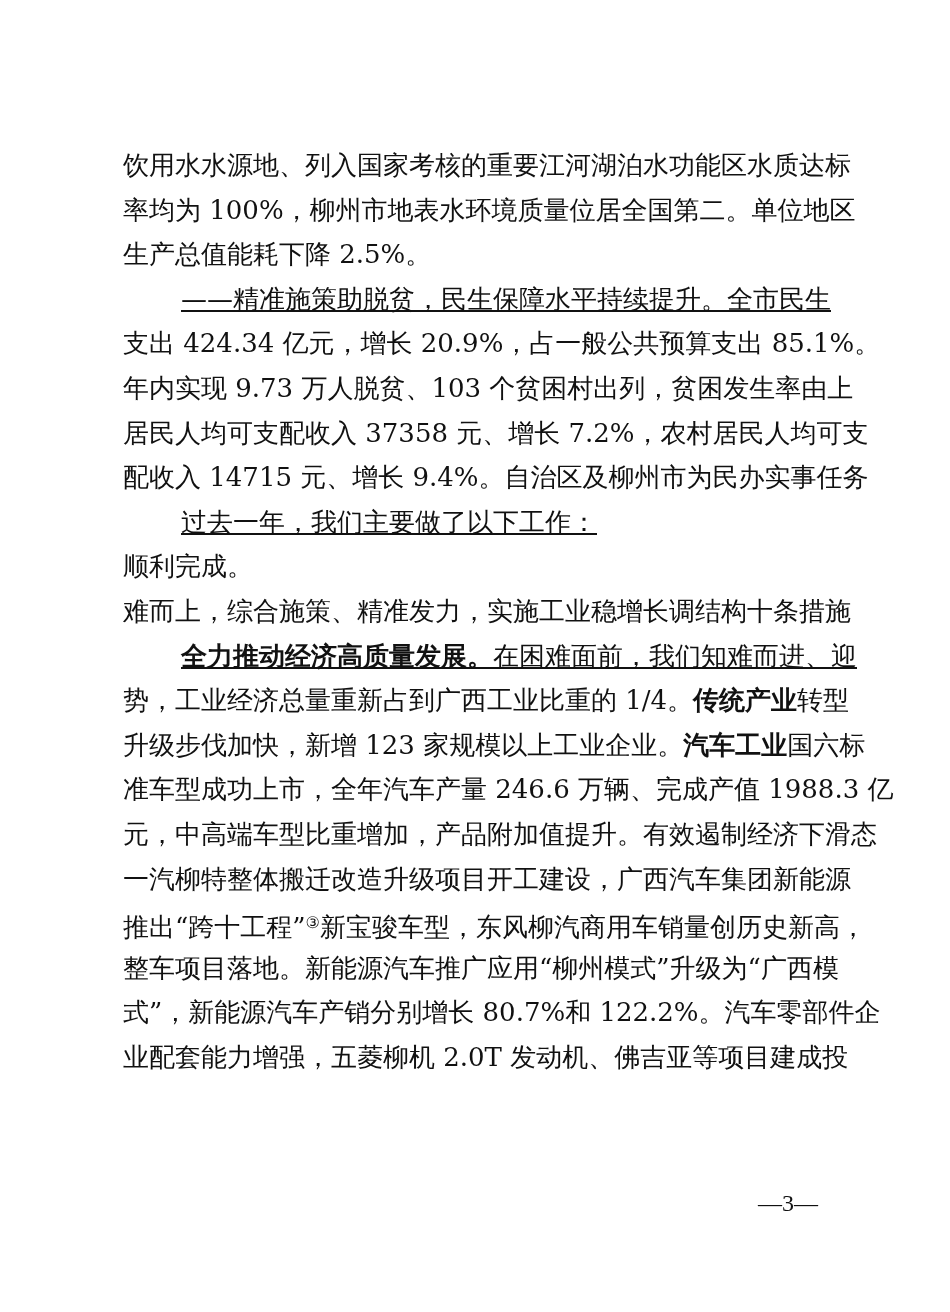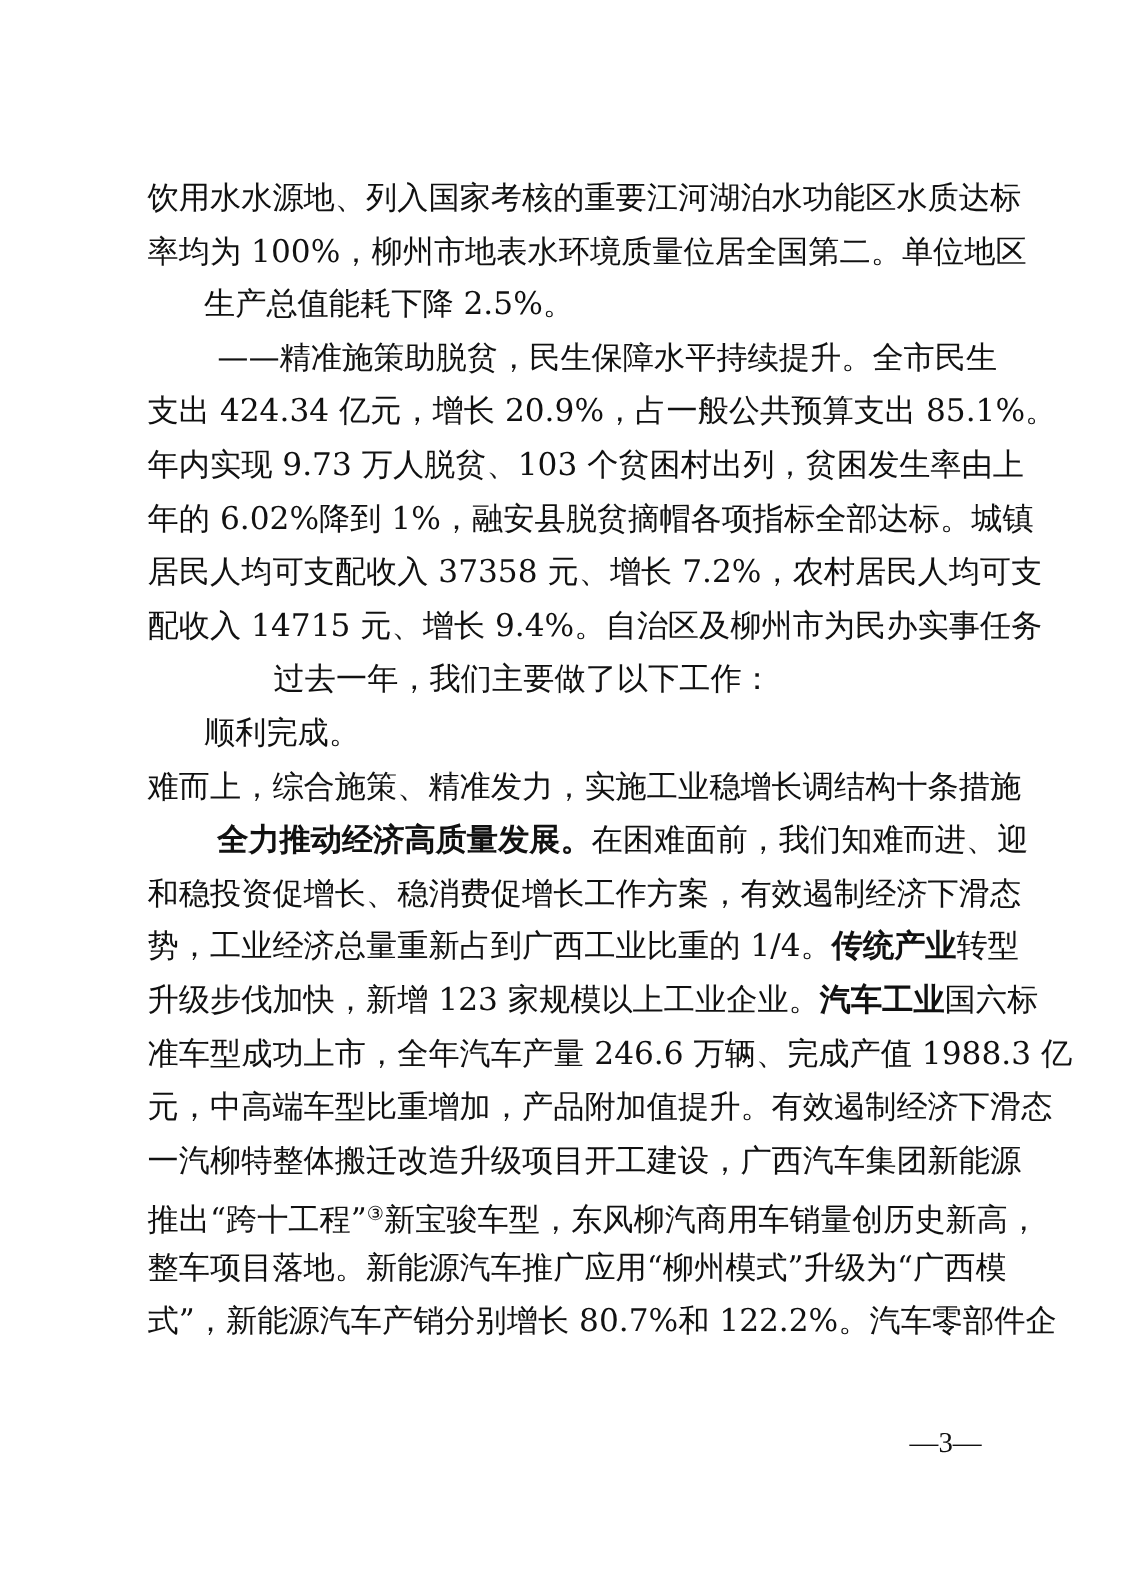--- a/index.html
+++ b/index.html
@@ -4,52 +4,51 @@
 <style>
   html, body { margin: 0; padding: 0; background: #ffffff; }
   body { width: 950px; height: 1312px; position: relative; overflow: hidden; }
   .page { position: absolute; left: 0; top: 0; width: 950px; height: 1184px; background: #fff; }
   .text-block {
     position: absolute; left: 123px; top: 143px; width: 704px;
     font-family: "DejaVu Serif", "Liberation Serif", serif;
     font-size: 26px; line-height: 44.6px; color: #111;
   }
   .line { display: block; white-space: nowrap; text-align: justify; text-align-last: justify; height: 44.6px; overflow: visible; }
-  .line.last { text-align-last: left; margin-left: 47px; }
-  .indent { padding-left: 58px; }
+  .line.last { text-align-last: left; }
+  .indent { padding-left: 58px; text-decoration: underline; }
   .bold { font-weight: bold; font-family: "DejaVu Sans", "Liberation Sans", sans-serif; }
   .kai { font-family: "DejaVu Sans", "Liberation Sans", sans-serif; }
   .sup { font-size: 16px; vertical-align: 8px; }
   .page-number {
     position: absolute; left: 758px; top: 1190px;
     font-family: "Liberation Serif", serif; font-size: 24px; color: #111;
   }
 </style>
 </head>
 <body>
 
 <div class="page">
   <div class="text-block" id="text-block">
       <div class="line"><span>饮用水水源地、列入国家考核的重要江河湖泊水功能区水质达标</span></div>
       <div class="line"><span>率均为 100%，柳州市地表水环境质量位居全国第二。单位地区</span></div>
       <div class="line last"><span>生产总值能耗下降 2.5%。</span></div>
       <div class="line indent"><span class="kai">——精准施策助脱贫，民生保障水平持续提升。</span><span>全市民生</span></div>
       <div class="line"><span>支出 424.34 亿元，增长 20.9%，占一般公共预算支出 85.1%。</span></div>
       <div class="line"><span>年内实现 9.73 万人脱贫、103 个贫困村出列，贫困发生率由上</span></div>
-      <div class="line"><span>年的 6.02%降到 1%，融安县脱贫摘帽各项指标全部达标。城镇</span></div>
       <div class="line"><span>居民人均可支配收入 37358 元、增长 7.2%，农村居民人均可支</span></div>
       <div class="line"><span>配收入 14715 元、增长 9.4%。自治区及柳州市为民办实事任务</span></div>
       <div class="line indent last"><span>过去一年，我们主要做了以下工作：</span></div>
       <div class="line last"><span>顺利完成。</span></div>
       <div class="line"><span>难而上，综合施策、精准发力，实施工业稳增长调结构十条措施</span></div>
       <div class="line indent"><span class="bold">全力推动经济高质量发展。</span><span>在困难面前，我们知难而进、迎</span></div>
-      <div class="line"><span>和稳投资促增长、稳消费促增长工作方案，有效遏制经济下滑态</span></div>
       <div class="line"><span>势，工业经济总量重新占到广西工业比重的 1/4。</span><span class="bold">传统产业</span><span>转型</span></div>
       <div class="line"><span>升级步伐加快，新增 123 家规模以上工业企业。</span><span class="bold">汽车工业</span><span>国六标</span></div>
       <div class="line"><span>准车型成功上市，全年汽车产量 246.6 万辆、完成产值 1988.3 亿</span></div>
       <div class="line"><span>元，中高端车型比重增加，产品附加值提升。有效遏制经济下滑态</span></div>
       <div class="line"><span>一汽柳特整体搬迁改造升级项目开工建设，广西汽车集团新能源</span></div>
       <div class="line"><span>推出“跨十工程”</span><span class="sup">③</span><span>新宝骏车型，东风柳汽商用车销量创历史新高，</span></div>
       <div class="line"><span>整车项目落地。新能源汽车推广应用“柳州模式”升级为“广西模</span></div>
       <div class="line"><span>式”，新能源汽车产销分别增长 80.7%和 122.2%。汽车零部件企</span></div>
+      <div class="line"><span>业配套能力增强，五菱柳机 2.0T 发动机、佛吉亚等项目建成投</span></div>
     </div>
   <div class="page-number">—3—</div>
 </div>
 
 </body></html>

